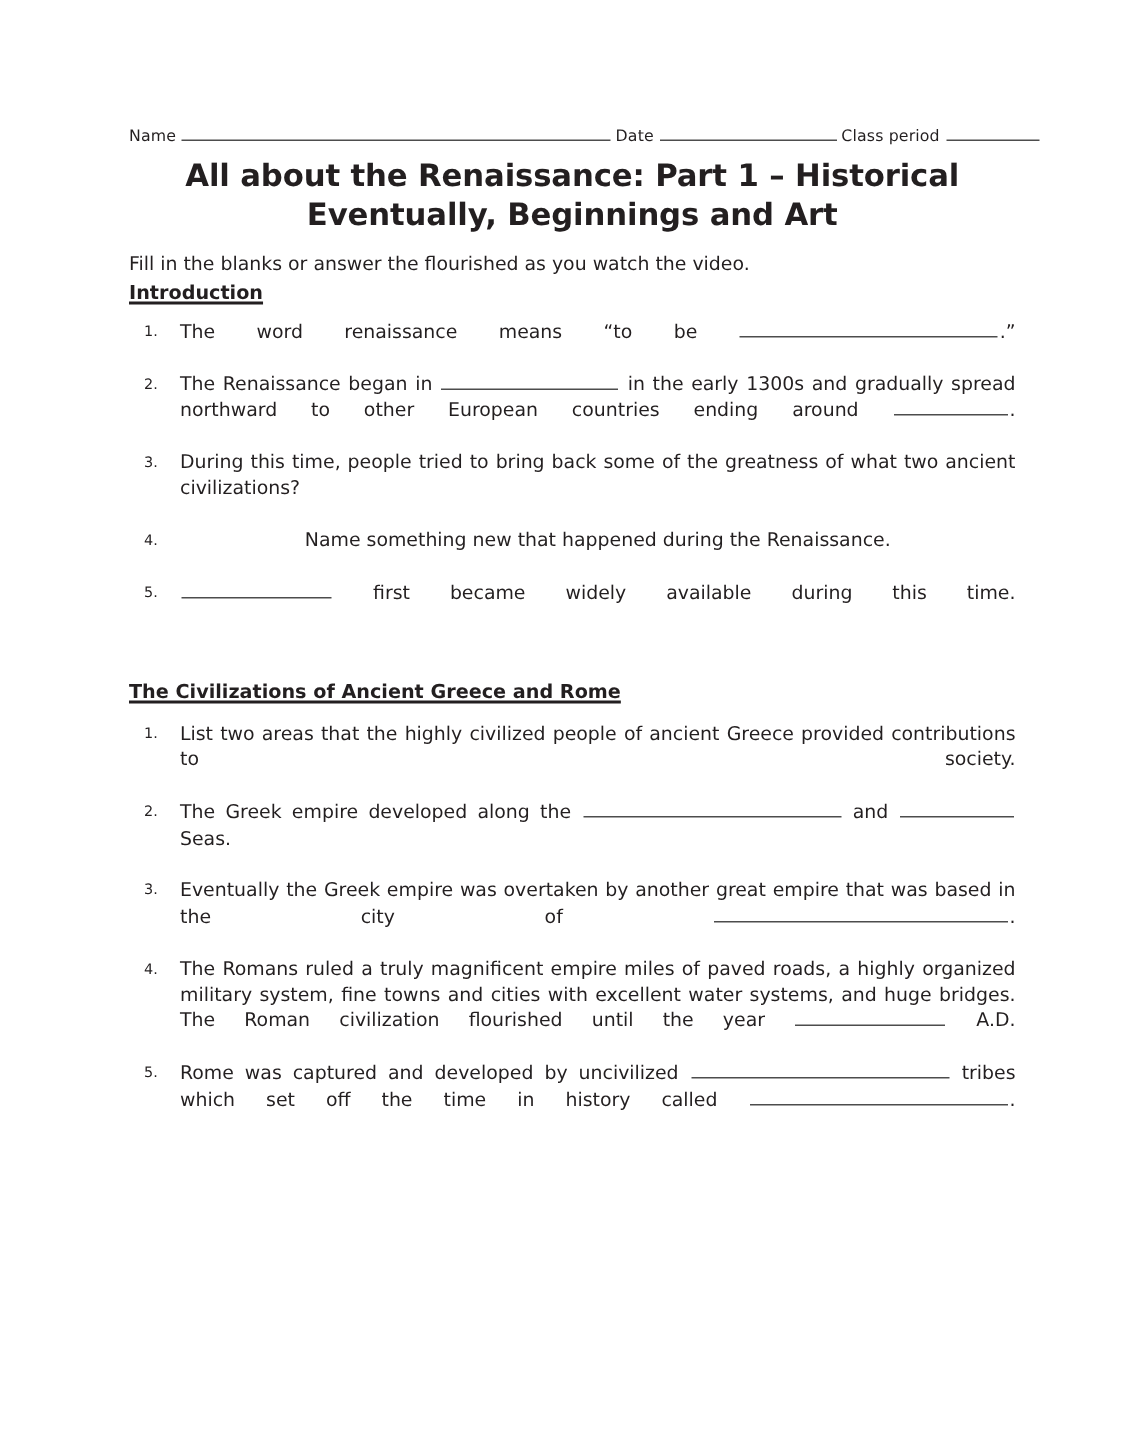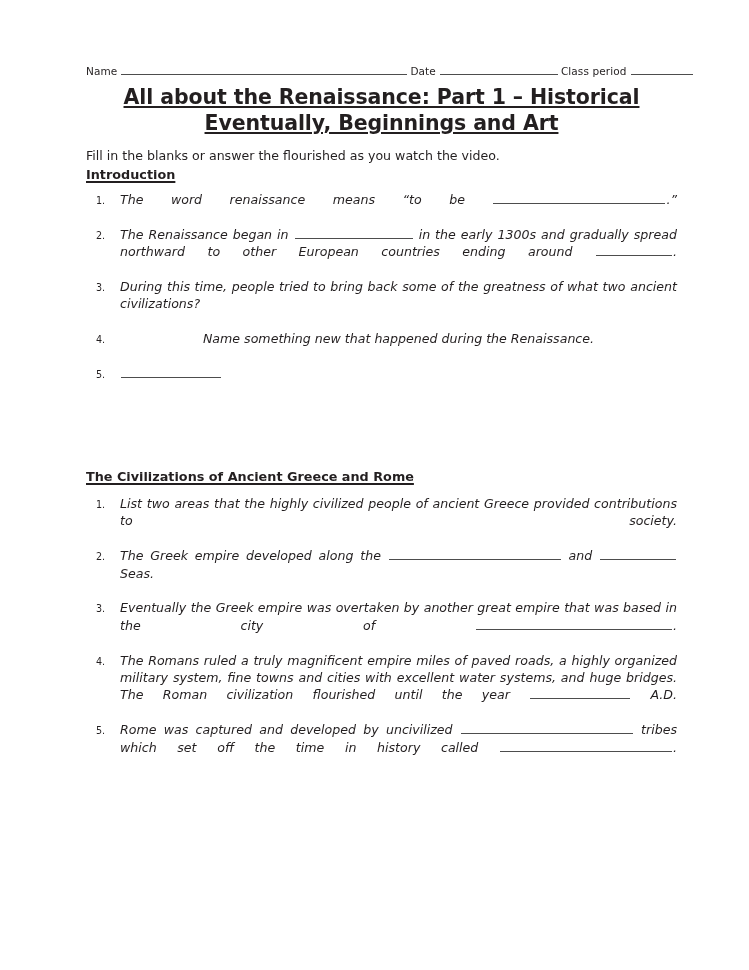--- a/index.html
+++ b/index.html
@@ -13,21 +13,21 @@
     font-family: "DejaVu Sans", sans-serif;
     color: #231f20;
     overflow: hidden;
   }
   .page {
     position: relative;
     width: 749px;
     height: 970px;
     background: #ffffff;
     box-sizing: border-box;
-    padding: 64px 72px 0 86px;
+    padding: 84px 72px 0 86px;
   }
 
   
   .idline {
     display: flex;
     align-items: baseline;
     font-size: 10.5px;
     line-height: 14px;
     white-space: nowrap;
     letter-spacing: 0.1px;
@@ -49,21 +49,20 @@
     margin: 6px 0 0 0;
     text-align: center;
     font-family: "DejaVu Sans", sans-serif;
     font-weight: bold;
     font-size: 20.5px;
     line-height: 26px;
     letter-spacing: -0.1px;
     padding: 0 10px;
   }
   .doc-title .ul {
-    text-decoration: underline;
     text-underline-offset: 2px;
     text-decoration-thickness: 2px;
   }
 
   
   .lead {
     margin: 11px 0 0 0;
     font-size: 12.6px;
     line-height: 17px;
   }
@@ -72,21 +71,21 @@
     font-weight: bold;
     font-size: 12.8px;
     line-height: 18px;
     display: inline-block;
     text-decoration: underline;
     text-underline-offset: 2px;
     text-decoration-thickness: 1.6px;
     text-align: center;
   }
   .section-head.spaced {
-    margin-top: 68px;
+    margin-top: 32px;
   }
   .head-wrap { display: block; }
 
   
   ol.qlist {
     list-style: none;
     margin: 7px 0 0 0;
     padding: 0;
   }
   ol.qlist > li {
@@ -100,21 +99,21 @@
   }
   ol.qlist > li > .num {
     position: absolute;
     left: 10px;
     top: 1px;
     width: 20px;
     font-size: 9.6px;
     line-height: 17px;
     text-align: left;
   }
-  ol.qlist > li > .qtext { display: block; font-style: italic; }
+  ol.qlist > li > .qtext { display: block; }
   
   ol.qlist > li > .qtext::after {
     content: "";
     display: inline-block;
     width: 100%;
   }
   li.gap-lg  { margin-bottom: 58px; }
   li.gap-md  { margin-bottom: 48px; }
   li.nojust > .qtext { text-align: center; }
   li.nojust > .qtext::after { content: none; }
@@ -172,21 +171,21 @@
         <li class="gap-lg">
           <span class="num">3.</span>
           <span class="qtext"><span>During this time, people tried to bring back some of the greatness of what two ancient civilizations?</span></span>
         </li>
         <li class="gap-md nojust">
           <span class="num">4.</span>
           <span class="qtext"><span>Name something new that happened during the Renaissance.</span></span>
         </li>
         <li>
           <span class="num">5.</span>
-          <span class="qtext"><span class="blank b-md"></span></span>
+          <span class="qtext"><span class="blank b-md"></span><span> first became widely available during this time.</span></span>
         </li>
       </ol>
   </div>
 
   <div class="sec2">
     <span class="head-wrap">
       <span class="section-head spaced">The Civilizations of Ancient Greece and Rome</span>
     </span>
     <ol class="qlist" id="list-1">
         <li class="gap-lg">

